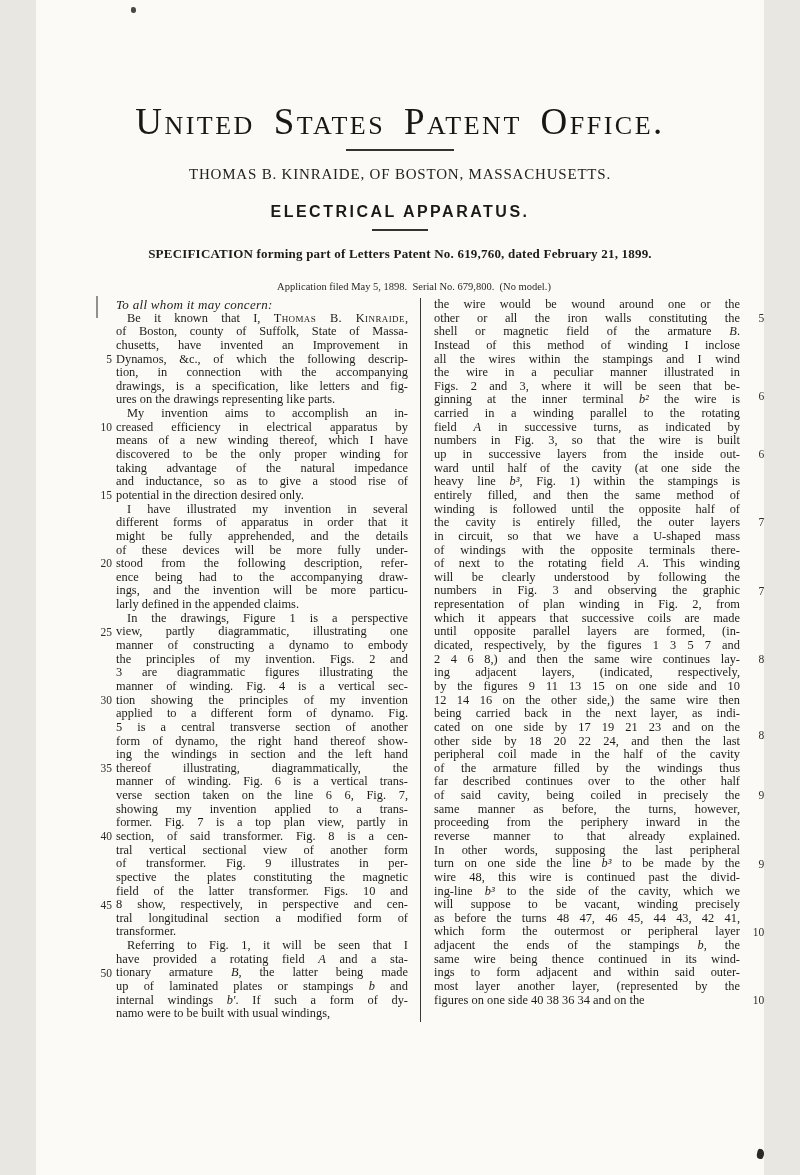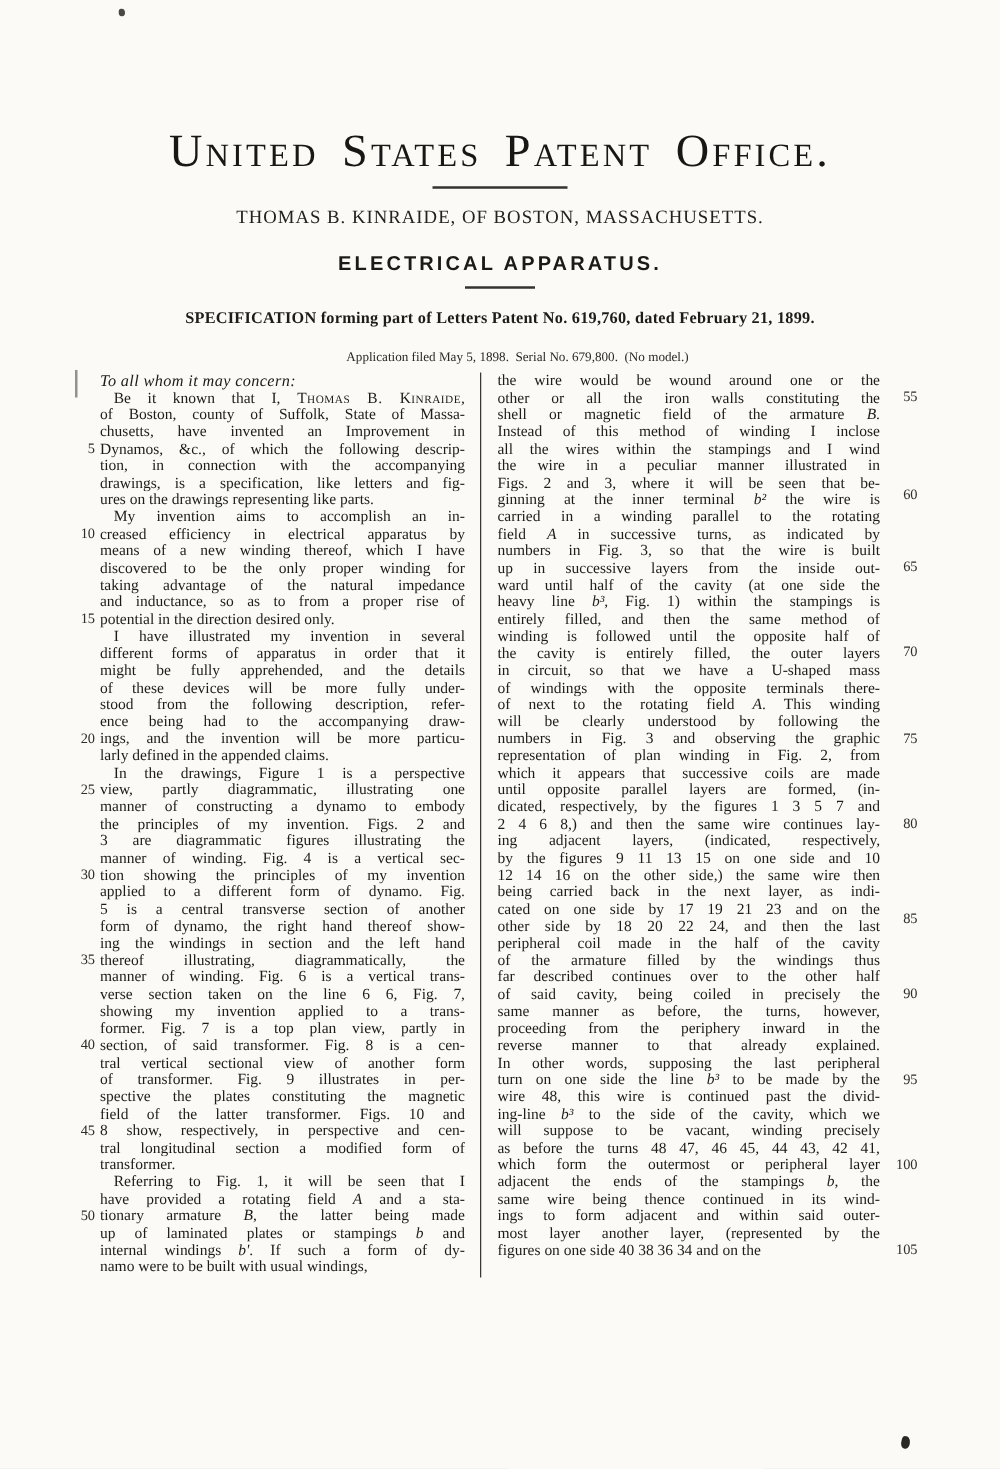--- a/index.html
+++ b/index.html
@@ -1,17 +1,17 @@
 <!DOCTYPE html>
 <html><head>
 <meta charset="utf-8">
 <style>
   html,body{margin:0;padding:0;background:#e9e7e2;}
   .page{
-    position:relative;width:800px;height:1175px;margin:0 auto;
+    position:relative;width:728px;height:1175px;margin:0 auto;
     background:#fbfaf6;color:#1d1c1a;
     font-family:"Liberation Serif","DejaVu Serif",serif;
     overflow:hidden;
   }
   
   .office-title{
     position:absolute;top:100px;left:0;width:100%;
     text-align:center;font-variant:small-caps;
     font-size:37px;font-weight:400;letter-spacing:2.5px;word-spacing:7px;
     margin:0;color:#181715;
@@ -81,21 +81,21 @@
       <div class="line">chusetts, have invented an Improvement in</div>
       <div class="line">Dynamos, &amp;c., of which the following descrip-</div>
       <div class="line">tion, in connection with the accompanying</div>
       <div class="line">drawings, is a specification, like letters and fig-</div>
       <div class="line nj">ures on the drawings representing like parts.</div>
       <div class="line in">My invention aims to accomplish an in-</div>
       <div class="line">creased efficiency in electrical apparatus by</div>
       <div class="line">means of a new winding thereof, which I have</div>
       <div class="line">discovered to be the only proper winding for</div>
       <div class="line">taking advantage of the natural impedance</div>
-      <div class="line">and inductance, so as to from a proper rise of</div>
+      <div class="line">and inductance, so as to give a stood rise of</div>
       <div class="line nj">potential in the direction desired only.</div>
       <div class="line in">I have illustrated my invention in several</div>
       <div class="line">different forms of apparatus in order that it</div>
       <div class="line">might be fully apprehended, and the details</div>
       <div class="line">of these devices will be more fully under-</div>
       <div class="line">stood from the following description, refer-</div>
       <div class="line">ence being had to the accompanying draw-</div>
       <div class="line">ings, and the invention will be more particu-</div>
       <div class="line nj">larly defined in the appended claims.</div>
       <div class="line in">In the drawings, Figure 1 is a perspective</div>
@@ -182,21 +182,21 @@
       <div class="line">same wire being thence continued in its wind-</div>
       <div class="line">ings to form adjacent and within said outer-</div>
       <div class="line">most layer another layer, (represented by the</div>
       <div class="line nj">figures on one side 40 38 36 34 and on the</div>
     </div>
 
   <div class="nums nums-left" id="nums-left">
       <div class="margin-num" style="top: 54.6px;">5</div>
       <div class="margin-num" style="top: 122.85px;">10</div>
       <div class="margin-num" style="top: 191.1px;">15</div>
-      <div class="margin-num" style="top: 259.35px; margin-top: 28px;">20</div>
+      <div class="margin-num" style="top: 259.35px;">20</div>
       <div class="margin-num" style="top: 327.6px;">25</div>
       <div class="margin-num" style="top: 395.85px;">30</div>
       <div class="margin-num" style="top: 464.1px;">35</div>
       <div class="margin-num" style="top: 532.35px;">40</div>
       <div class="margin-num" style="top: 600.6px;">45</div>
       <div class="margin-num" style="top: 668.85px;">50</div>
     </div>
   <div class="nums nums-right" id="nums-right">
       <div class="margin-num" style="top: 13.65px;">55</div>
       <div class="margin-num" style="top: 92px;">60</div>

